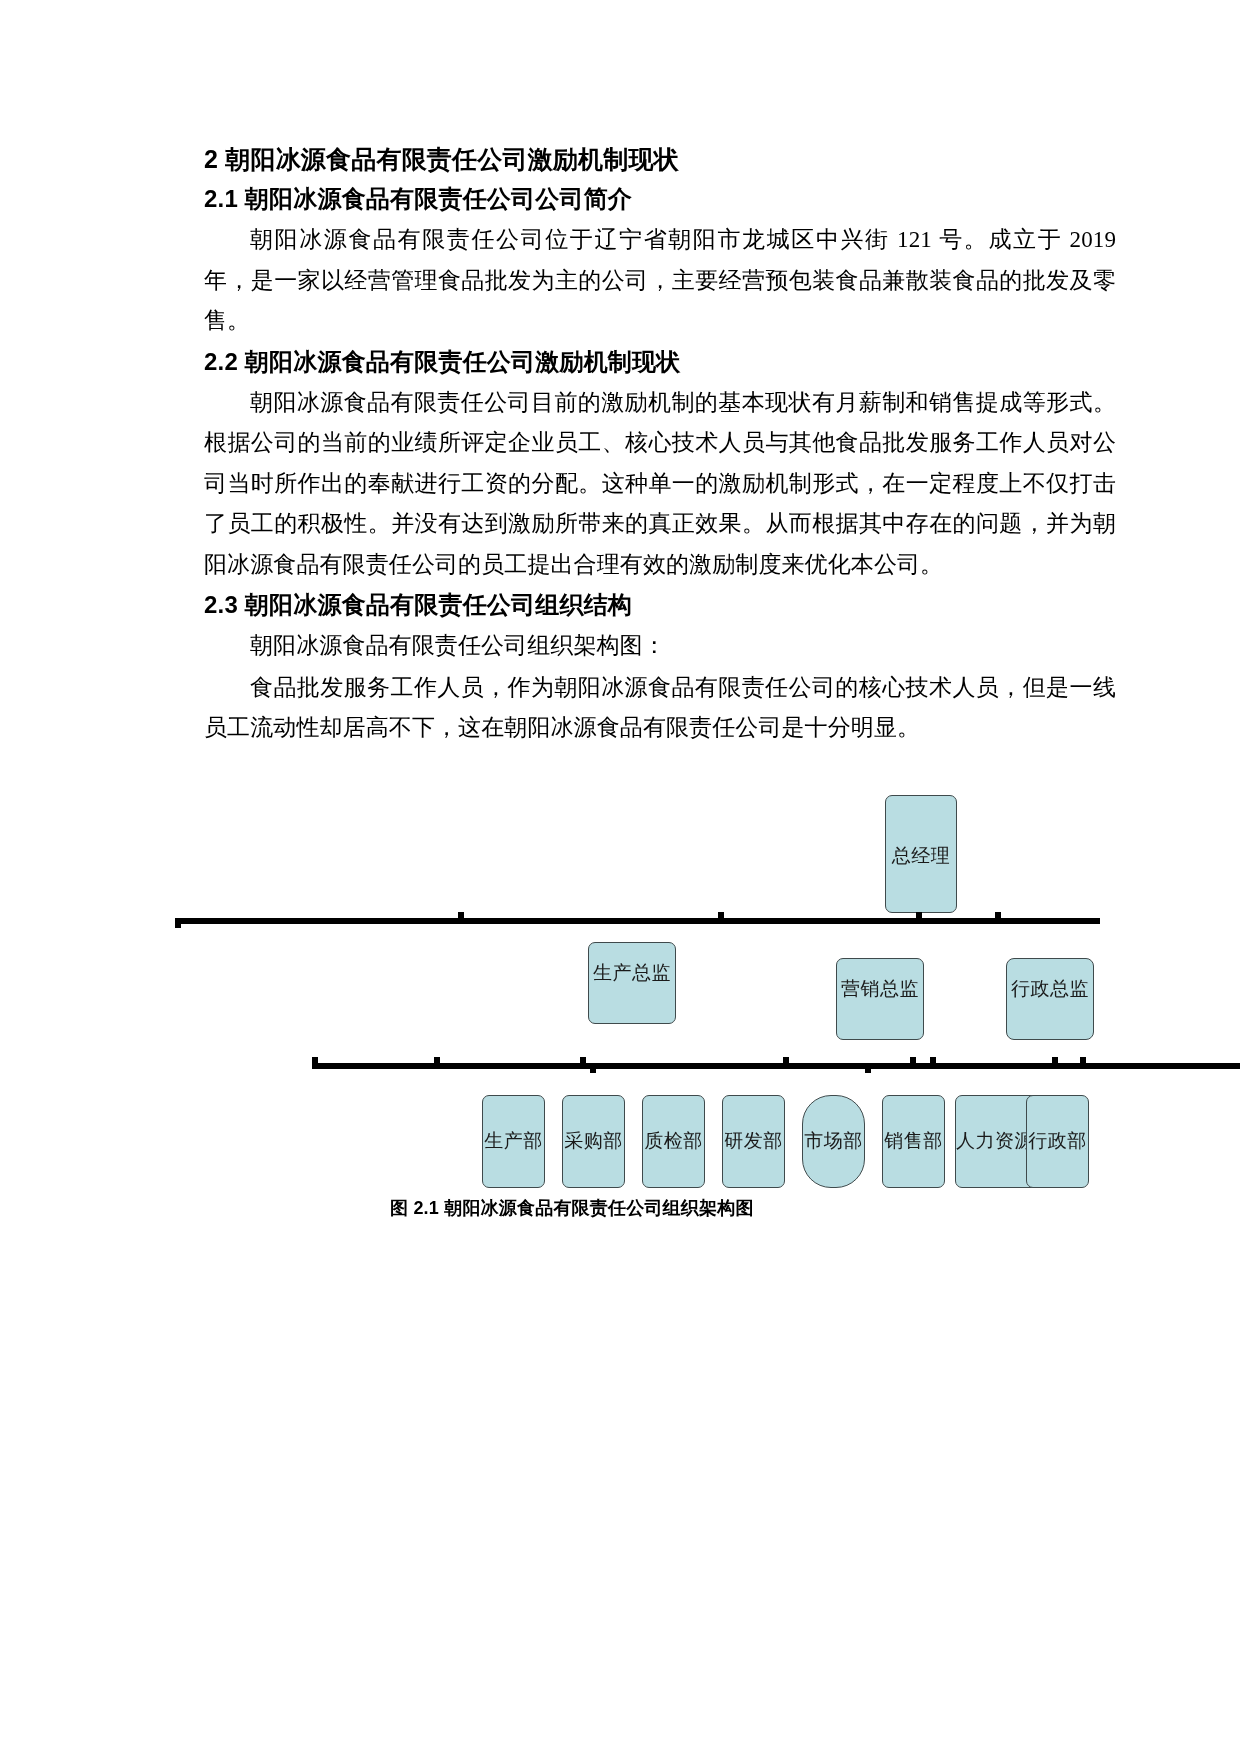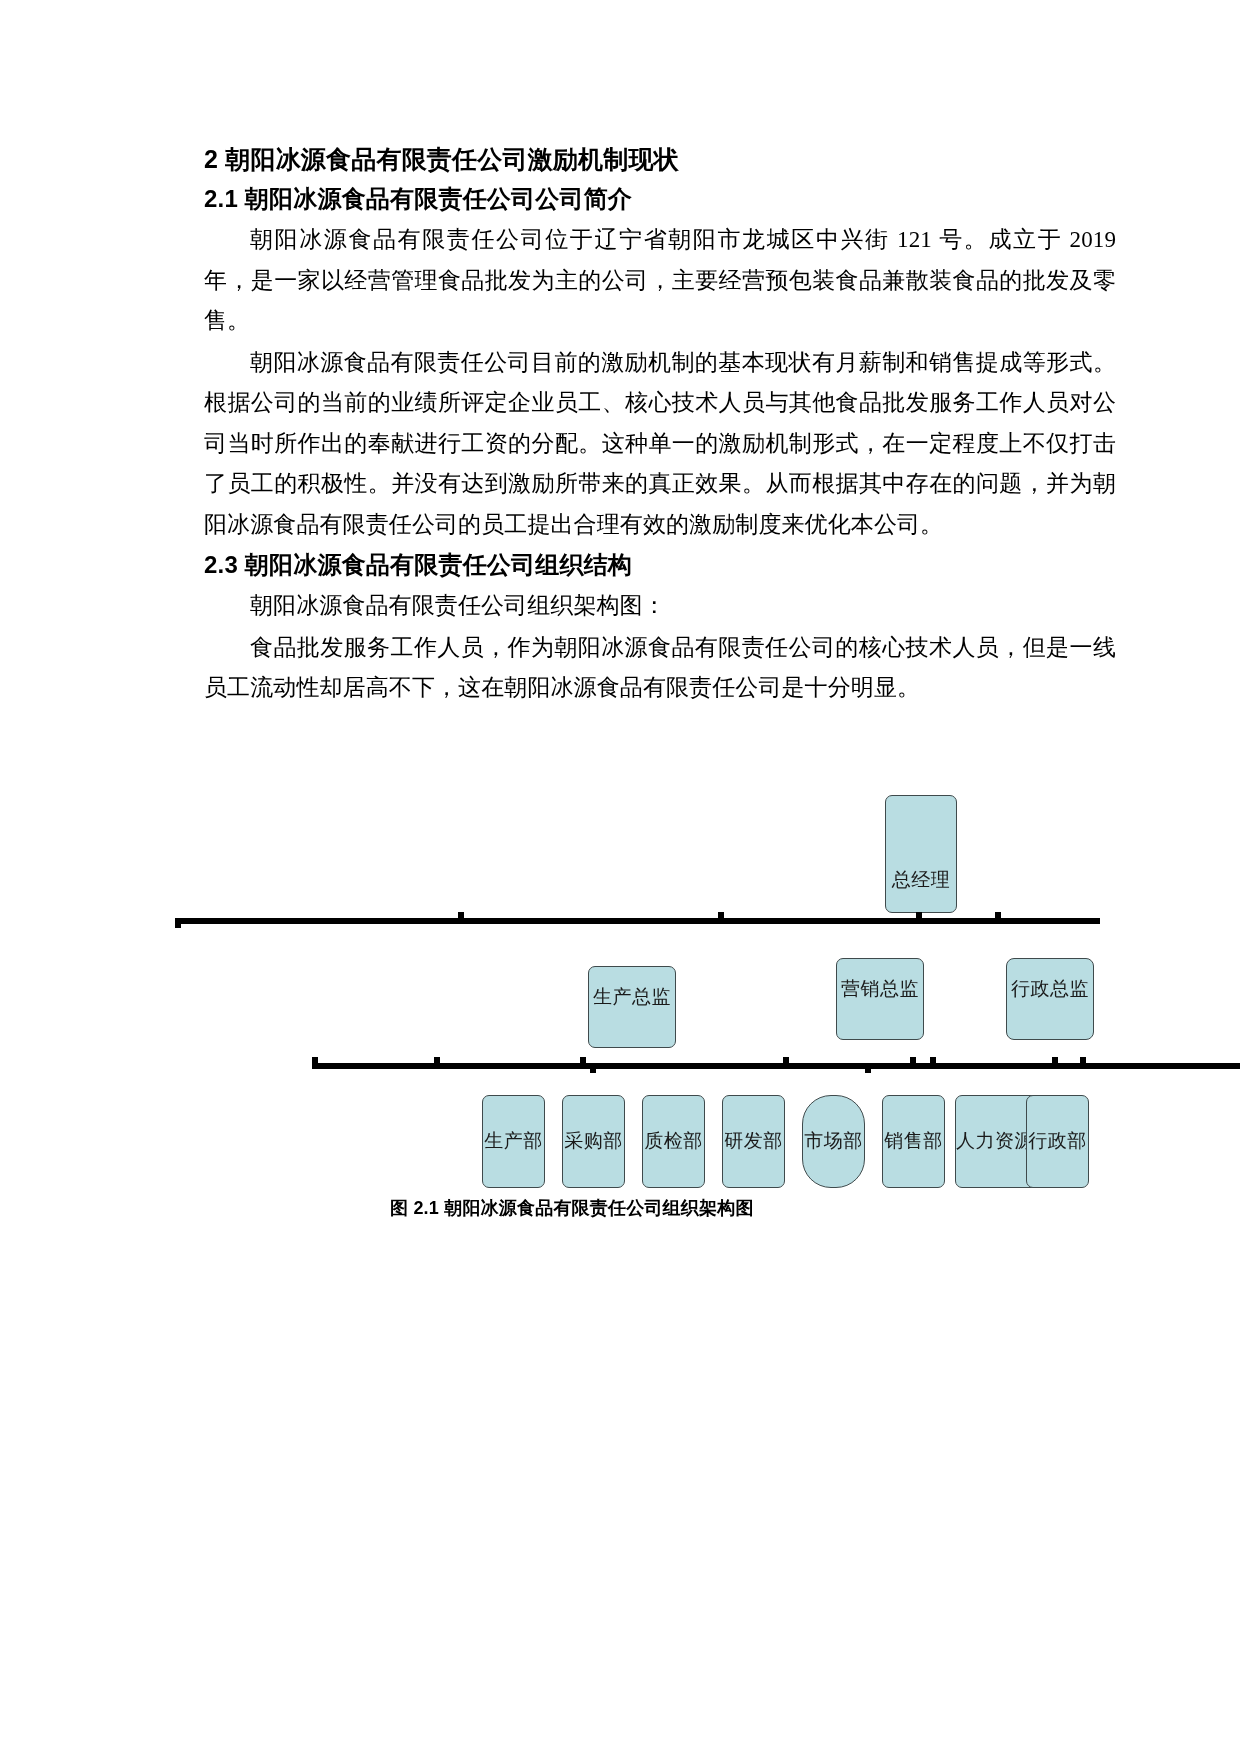--- a/index.html
+++ b/index.html
@@ -78,21 +78,21 @@
     text-align: center;
     white-space: nowrap;
     letter-spacing: 0.5px;
   }
   .node > span {
     position: absolute;
     left: 0;
     right: 0;
   }
   .node.lvl1 { width: 72px; height: 118px; }
-  .node.lvl1 > span { top: 47px; margin-top: 24px; }
+  .node.lvl1 > span { top: 47px; }
   .node.lvl2 { width: 88px; height: 82px; }
   .node.lvl2 > span { top: 17px; }
   .node.lvl3 { width: 63px; height: 93px; }
   .node.lvl3 > span { top: 32px; }
   .node.lvl3.wide { width: 88px; }
 
   .busline {
     position: absolute;
     background: #000000;
     height: 6px;
@@ -118,40 +118,41 @@
 </style>
 </head>
 <body>
 
 <div class="page">
 
   <div class="content">
     <h2 class="sec-main">2  朝阳冰源食品有限责任公司激励机制现状</h2>
     <h3 class="sec-sub">2.1 朝阳冰源食品有限责任公司公司简介</h3>
     <p class="body-par">朝阳冰源食品有限责任公司位于辽宁省朝阳市龙城区中兴街 121 号。成立于 2019 年，是一家以经营管理食品批发为主的公司，主要经营预包装食品兼散装食品的批发及零售。</p>
+    <h3 class="sec-sub">2.2 朝阳冰源食品有限责任公司激励机制现状</h3>
     <p class="body-par">朝阳冰源食品有限责任公司目前的激励机制的基本现状有月薪制和销售提成等形式。根据公司的当前的业绩所评定企业员工、核心技术人员与其他食品批发服务工作人员对公司当时所作出的奉献进行工资的分配。这种单一的激励机制形式，在一定程度上不仅打击了员工的积极性。并没有达到激励所带来的真正效果。从而根据其中存在的问题，并为朝阳冰源食品有限责任公司的员工提出合理有效的激励制度来优化本公司。</p>
     <h3 class="sec-sub">2.3 朝阳冰源食品有限责任公司组织结构</h3>
     <p class="body-par">朝阳冰源食品有限责任公司组织架构图：</p>
     <p class="body-par">食品批发服务工作人员，作为朝阳冰源食品有限责任公司的核心技术人员，但是一线员工流动性却居高不下，这在朝阳冰源食品有限责任公司是十分明显。</p>
   </div>
 
   <div class="orgchart">
 
     <div class="node lvl1" style="left:885px; top:15px;">
       <span>总经理</span>
     </div>
 
     <div class="busline" style="left:175px; top:138px; width:925px;"></div>
     <div class="tick" style="left:458px; top:132px; height:12px;"></div>
     <div class="tick" style="left:718px; top:132px; height:12px;"></div>
     <div class="tick" style="left:995px; top:132px; height:12px;"></div>
     <div class="tick" style="left:175px; top:138px; height:10px;"></div>
     <div class="tick" style="left:916px; top:132px; height:8px;"></div>
 
-    <div class="node lvl2" style="left:588px; top:186px;">
+    <div class="node lvl2" style="left:588px; top:162px;">
       <span>生产总监</span>
     </div>
     <div class="node lvl2" style="left:836px; top:178px;">
       <span>营销总监</span>
     </div>
     <div class="node lvl2" style="left:1006px; top:178px;border-radius:8px;">
       <span>行政总监</span>
     </div>
 
     <div class="busline" style="left:312px; top:283px; width:928px;"></div>

